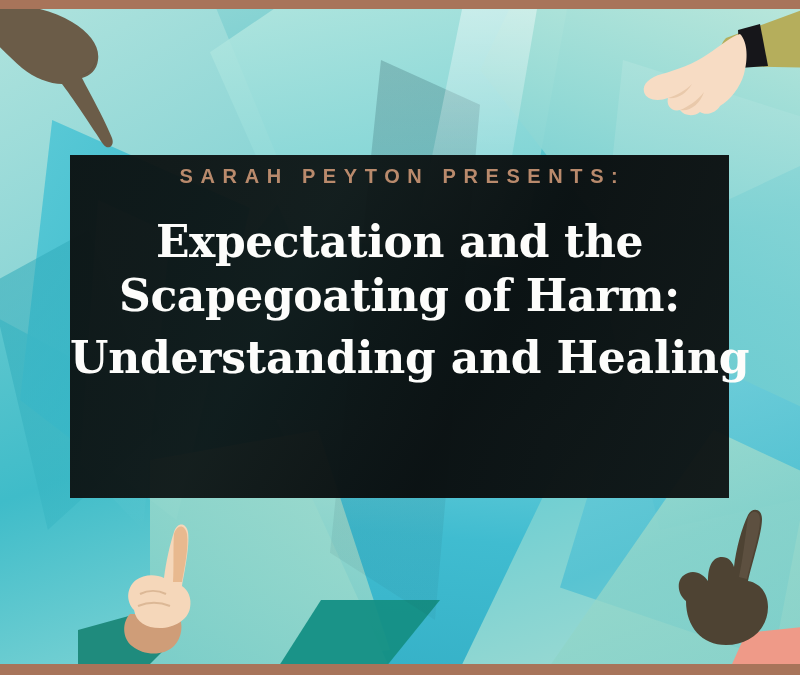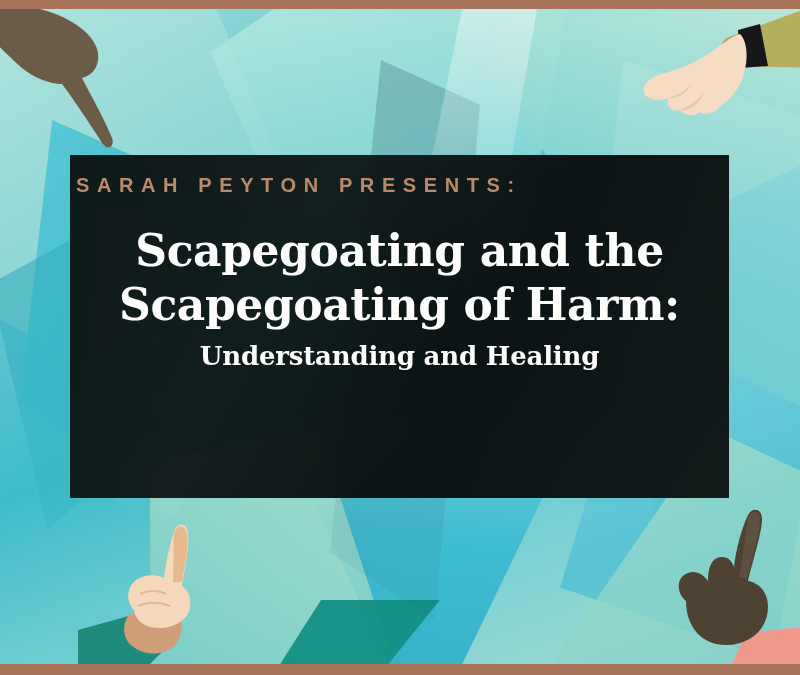--- a/index.html
+++ b/index.html
@@ -162,22 +162,23 @@
     background:
       linear-gradient(118deg,
         rgba(12,18,18,.965) 0%,
         rgba(13,20,20,.945) 34%,
         rgba(10,15,16,.975) 62%,
         rgba(14,19,19,.955) 100%);
     z-index: 5;
     box-sizing: border-box;
     display: flex;
     flex-direction: column;
+    align-items: center;
     justify-content: flex-start;
-    padding-top: 20px;
+    padding-top: 11px;
   }
 
   .eyebrow {
     color: #b98a6c;
     font-family: "Liberation Sans", sans-serif;
     font-size: 20px;
     font-weight: 700;
     letter-spacing: 7.6px;
     text-transform: uppercase;
     line-height: 1;
@@ -193,21 +194,21 @@
   .title-line {
     color: #fdfdfb;
     font-family: "DejaVu Serif", "Liberation Serif", serif;
     font-weight: 700;
     line-height: 1.18;
     white-space: nowrap;
     margin: 0;
   }
   .title-line-1 { font-size: 44px; letter-spacing: -0.4px; }
   .title-line-2 { font-size: 44px; letter-spacing: -0.4px; margin-top: 2px; }
-  .title-line-3 { font-size: 26px; letter-spacing: -0.2px; margin-top: 10px; }
+  .title-line-3 { font-size: 44px; letter-spacing: -0.2px; margin-top: 10px; }
 </style>
 </head>
 <body>
 
 <div class="poster">
 
   <div class="bg-layer">
     <div class="bg-base"></div>
     <div class="shape sh-1"></div>
     <div class="shape sh-2"></div>
@@ -286,21 +287,21 @@
                C 52 140, 36 122, 36 96 Z" fill="#4e4333"></path>
       <path d="M98 12 C 102 4, 110 5, 110 15 C 110 28, 101 56, 97 74
                L 89 72 C 93 54, 96 26, 98 12 Z" fill="#5d5040"></path>
     </svg>
   </div>
 
   <div class="panel">
     <div class="eyebrow">Sarah Peyton Presents:</div>
 
     <div class="title-block">
-      <div class="title-line title-line-1">Scapegoating and the</div>
+      <div class="title-line title-line-1">Expectation and the</div>
       <div class="title-line title-line-2">Scapegoating of Harm:</div>
       <div class="title-line title-line-3">Understanding and Healing</div>
     </div>
   </div>
 
   <div class="rule rule-top"></div>
   <div class="rule rule-bottom"></div>
 
 </div>
 

